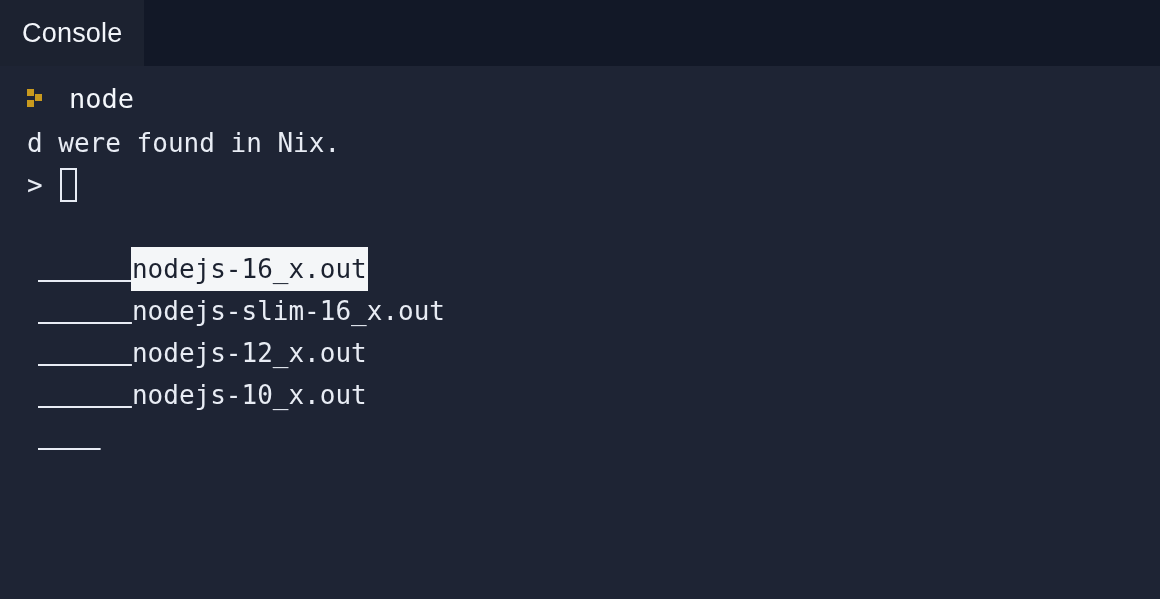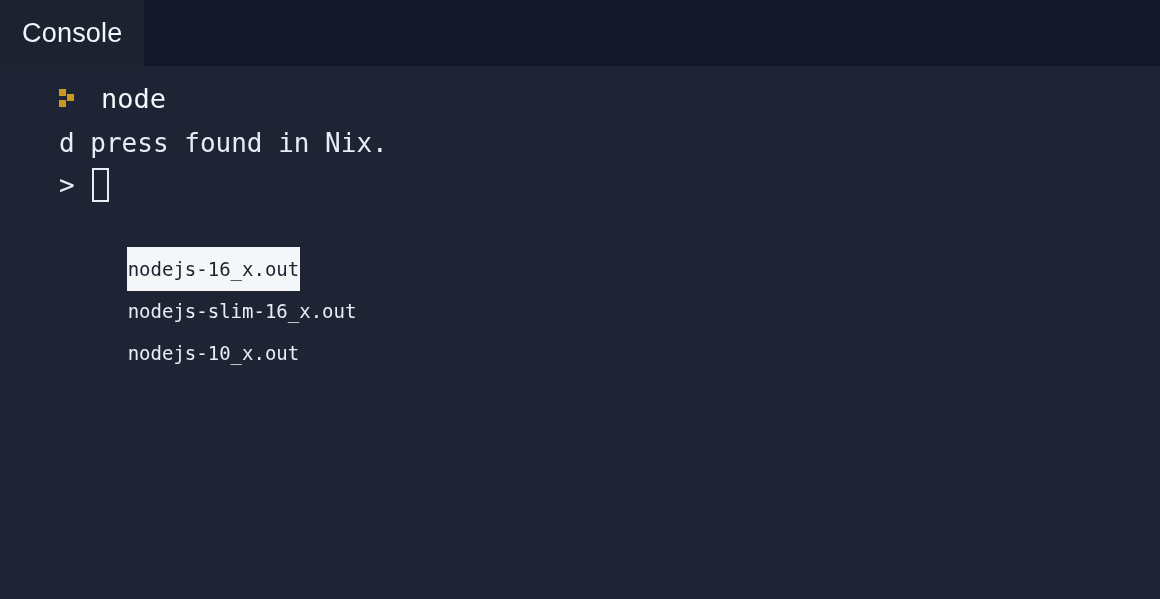--- a/index.html
+++ b/index.html
@@ -54,21 +54,20 @@
     min-width: 140px;
   }
 
   
   .console {
     position: relative;
     flex: 1 1 auto;
     background: #1e2434;
     overflow: hidden;
     padding: 10px 0 0 0;
-    margin-left: 32px;
   }
 
   .line {
     position: relative;
     height: 42px;
     line-height: 42px;
     padding-left: 27px;
     font-family: "DejaVu Sans Mono", "Liberation Mono", monospace;
     font-size: 26px;
     color: #e8ecf4;
@@ -129,26 +128,27 @@
     background: transparent;
     margin-left: 17px;
     vertical-align: middle;
   }
 
   
   .option {
     position: relative;
     height: 42px;
     line-height: 42px;
-    padding-left: 27px;
-    font-family: "DejaVu Sans Mono", "Liberation Mono", monospace;
-    font-size: 19px;
+    padding-left: 38px;
+    font-family: "DejaVu Sans Mono", "Liberation Mono", monospace;
+    font-size: 26px;
     color: #e8ecf4;
     white-space: pre;
     cursor: pointer;
+    text-decoration: underline;
   }
 
   .option .label {
     display: inline-block;
     padding: 0;
   }
 
   .option.selected .label {
     background: #f4f6f8;
     color: #1c2230;
@@ -170,31 +170,34 @@
 
     <div class="cmd-line">
       <span class="prompt-icon">
         <i class="a"></i>
           <i class="b"></i>
           <i class="c"></i>
       </span>
       <span class="cmd-text">node</span>
     </div>
 
-    <div class="line">d press found in Nix.</div>
+    <div class="line">d were found in Nix.</div>
 
     <div class="prompt-row">
       <span>&gt;</span>
       <span class="cursor-block"></span>
     </div>
 
     <div class="option selected">
       <span class="label">nodejs-16_x.out</span>
     </div>
     <div class="option">
       <span class="label">nodejs-slim-16_x.out</span>
     </div>
     <div class="option">
+      <span class="label">nodejs-12_x.out</span>
+    </div>
+    <div class="option">
       <span class="label">nodejs-10_x.out</span>
     </div>
 
   </div>
 </div>
 
 </body></html>

